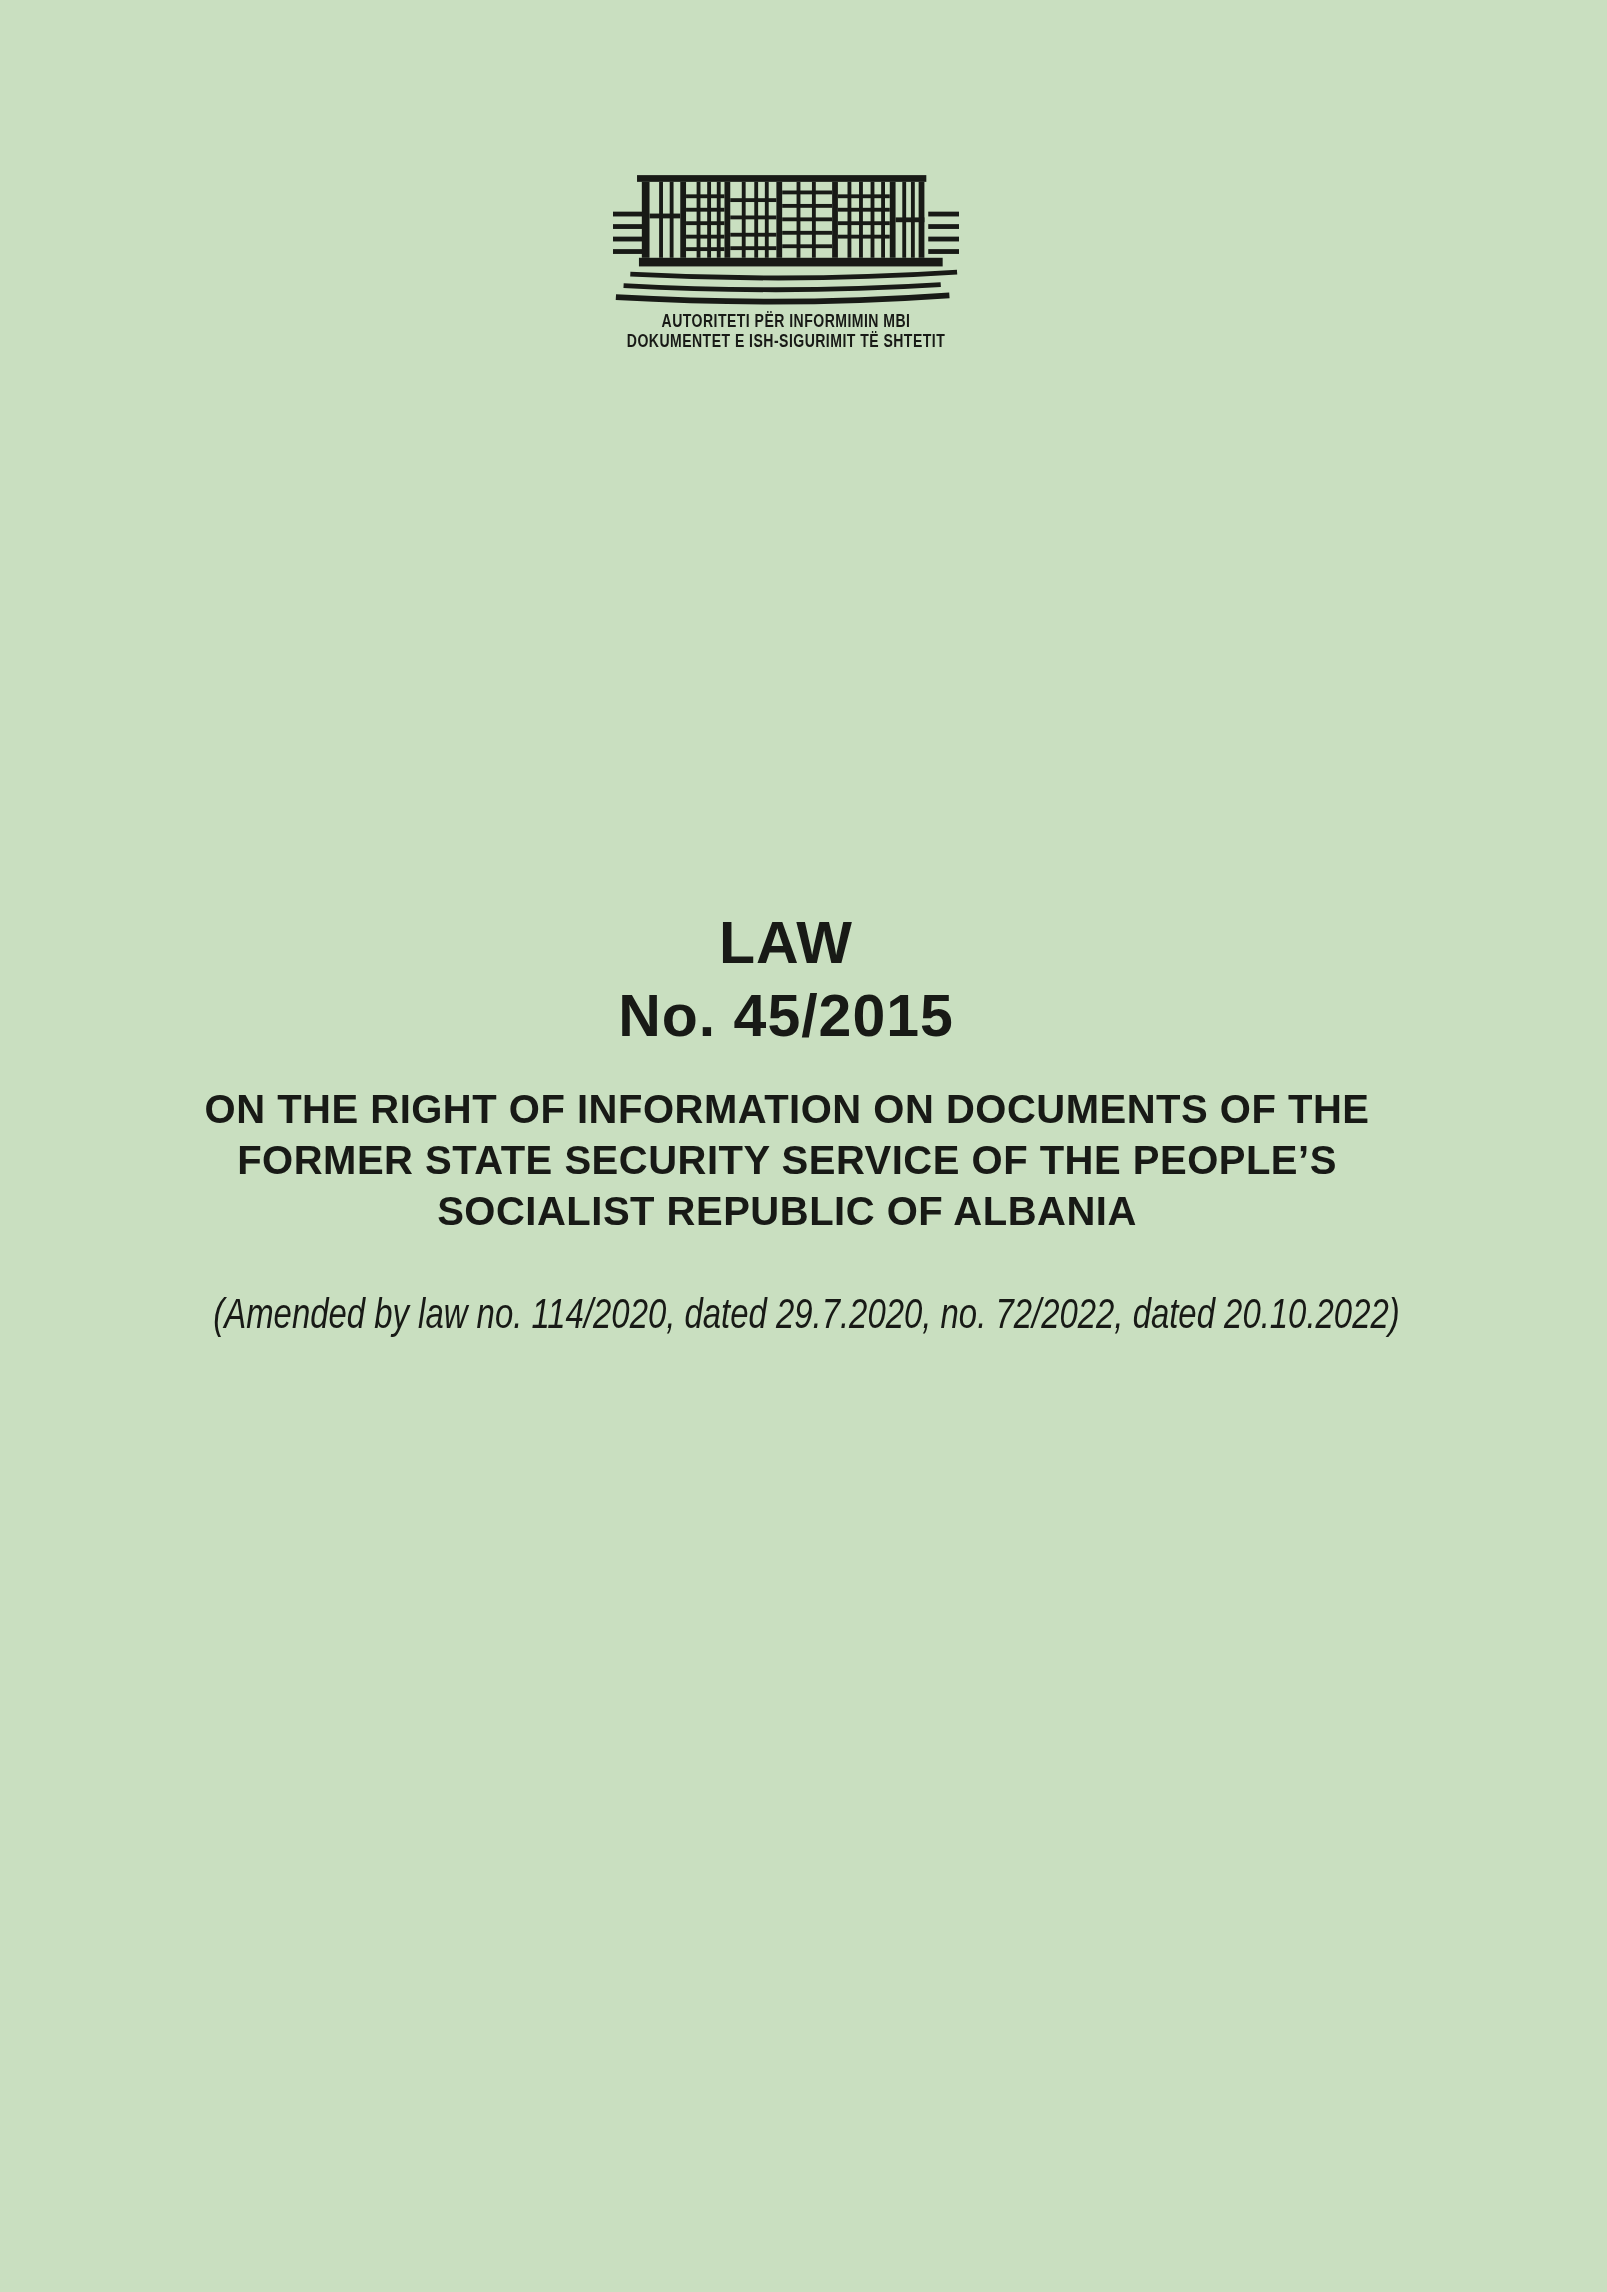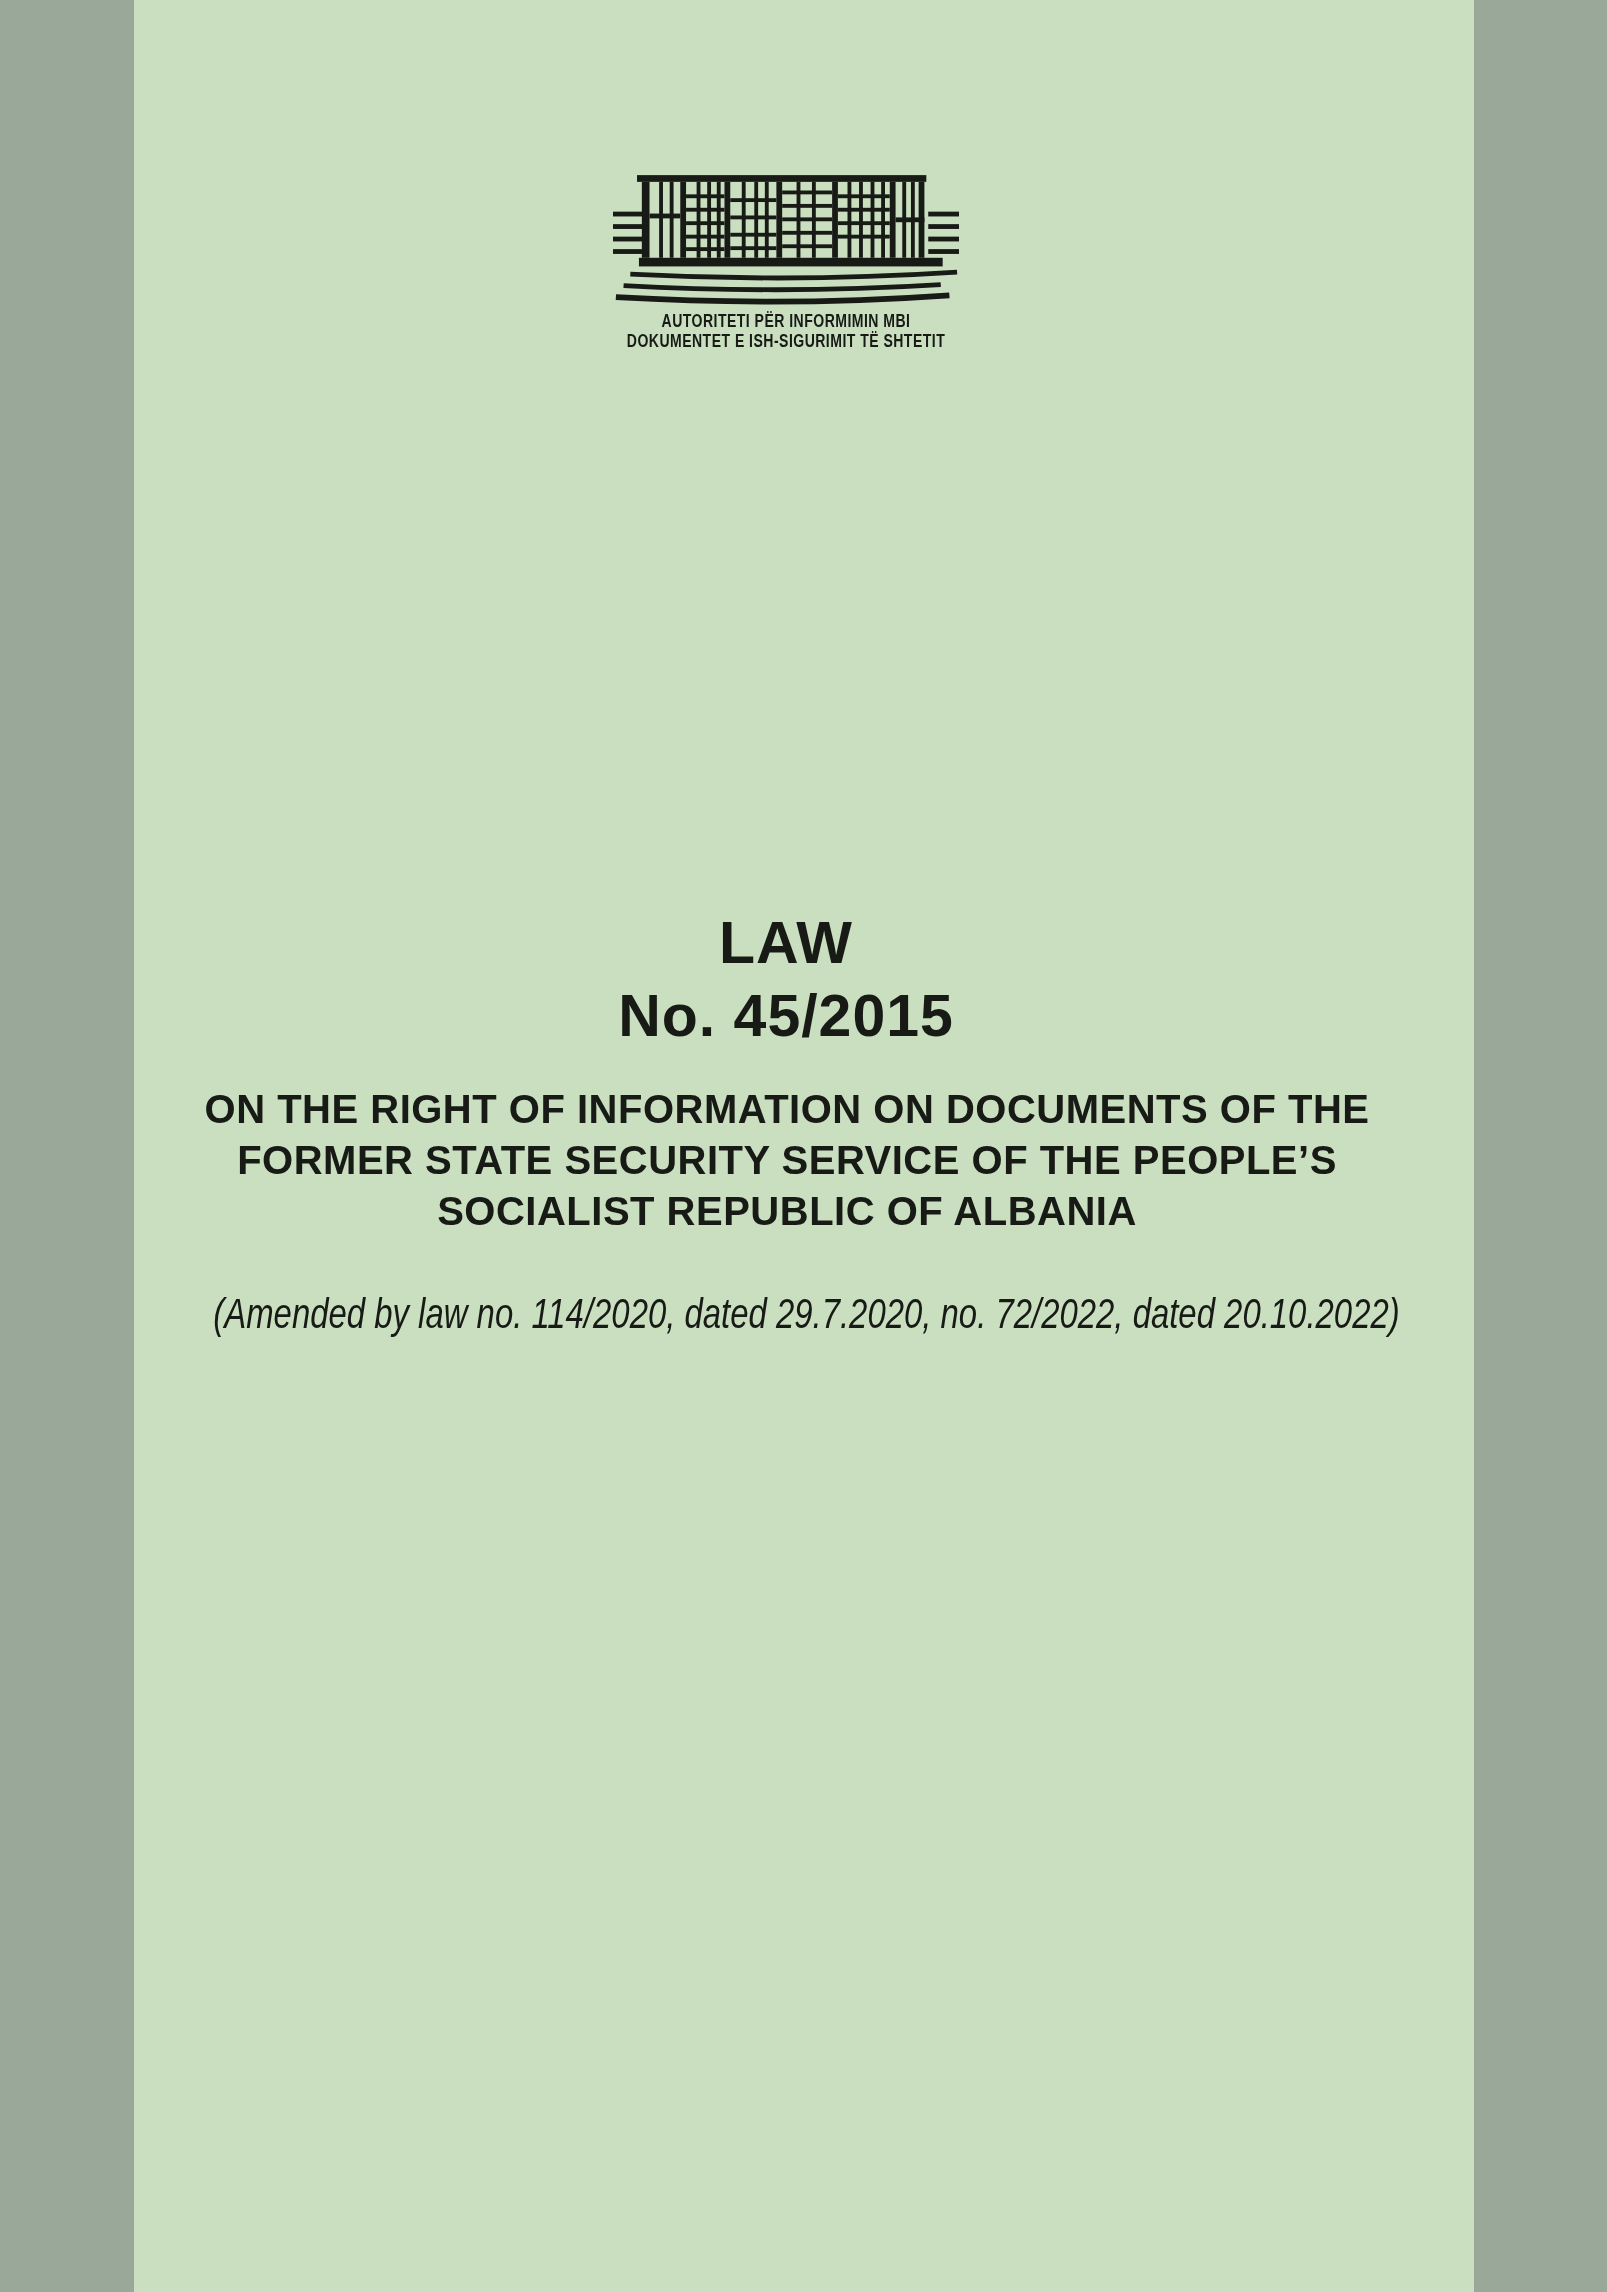--- a/index.html
+++ b/index.html
@@ -2,21 +2,21 @@
 <html><head>
 <meta charset="utf-8">
 <style>
   html, body { margin: 0; padding: 0; }
   body {
     font-family: "Liberation Sans", sans-serif;
     background: #9aa89a;
   }
   .page {
     position: relative;
-    width: 1340px;
+    width: 1607px;
     height: 2292px;
     margin: 0 auto;
     background: #c9dfc0;
     color: #181a16;
     overflow: hidden;
   }
 
   
   .emblem {
     position: absolute;

